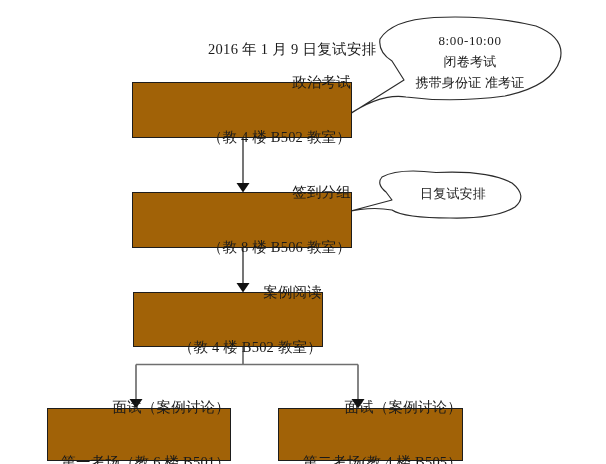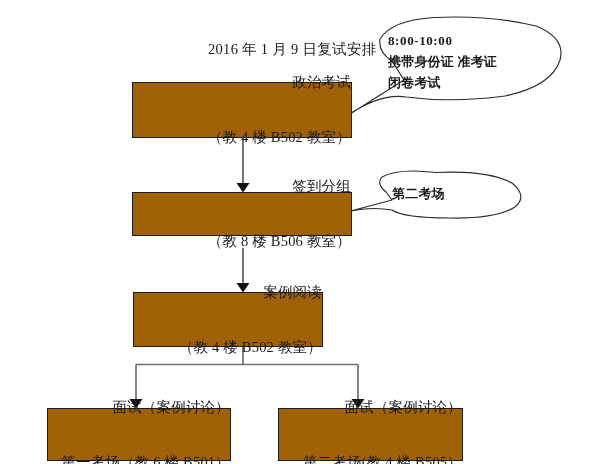--- a/index.html
+++ b/index.html
@@ -47,37 +47,36 @@
     gap: 32px;
   }
   .node-line {
     font-size: 14.5px;
     line-height: 23px;
     white-space: nowrap;
     letter-spacing: 0.2px;
   }
   .bubble-text {
     position: absolute;
-    text-align: left;
+    text-align: center;
     font-size: 13px;
     line-height: 21px;
     white-space: nowrap;
     letter-spacing: 0.2px;
     pointer-events: none;
-    font-weight: bold;
   }
   .bubble-text .bline { display: block; }
   .mono-time {
     font-family: "Liberation Serif", "DejaVu Serif", serif;
     letter-spacing: 0.6px;
   }
 
   
   #box-exam      { left: 132px; top: 70px;  width: 220px; height: 56px; }
-  #box-signin    { left: 132px; top: 180px; width: 220px; height: 44px; }
+  #box-signin    { left: 132px; top: 180px; width: 220px; height: 56px; }
   #box-reading   { left: 133px; top: 280px; width: 190px; height: 55px; }
   #box-interview-1 { left: 47px;  top: 396px; width: 184px; height: 53px; }
   #box-interview-2 { left: 278px; top: 396px; width: 185px; height: 53px; }
 
   #bubble-1-text { left: 388px; top: 18px;  width: 164px; }
   #bubble-2-text { left: 392px; top: 171px; width: 122px; }
 </style>
 </head>
 <body>
 
@@ -140,21 +139,21 @@
     <span class="node-line">第一考场（教 6 楼 B501）</span>
   </div>
 
   <div class="node-box" id="box-interview-2">
     <span class="node-line">面试（案例讨论）</span>
     <span class="node-line">第二考场(教 4 楼 B505）</span>
   </div>
 
   <div class="bubble-text" id="bubble-1-text">
     <span class="bline mono-time">8:00-10:00</span>
+    <span class="bline">闭卷考试</span>
     <span class="bline">携带身份证 准考证</span>
-    <span class="bline">闭卷考试</span>
   </div>
 
   <div class="bubble-text" id="bubble-2-text">
-    <span class="bline">第二考场</span>
+    <span class="bline">日复试安排</span>
   </div>
 
 </div>
 
 </body></html>

